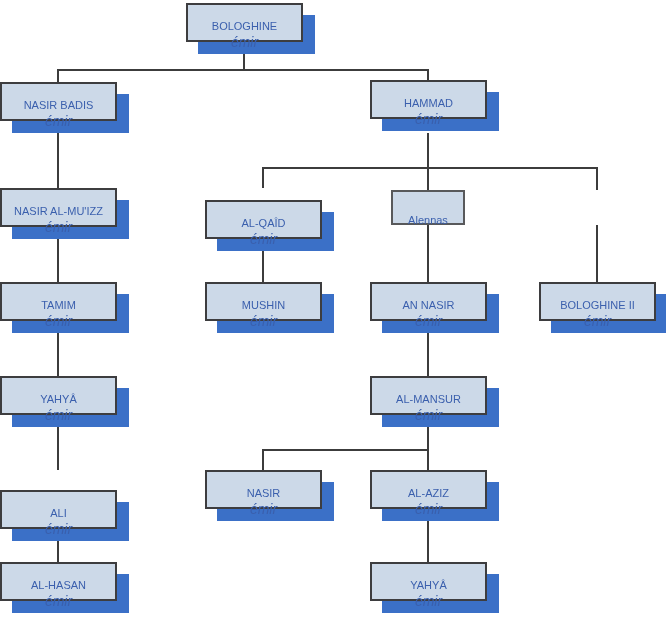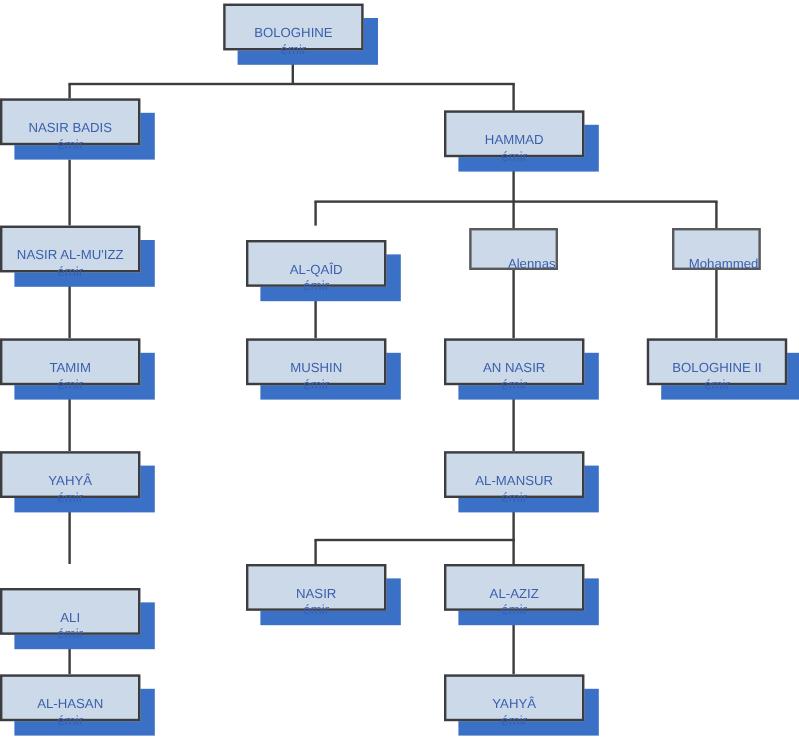--- a/index.html
+++ b/index.html
@@ -10,26 +10,25 @@
   }
   .node{
     position:absolute;width:117px;height:39px;box-sizing:border-box;
     background:var(--box-fill,#ccd9e8);
     border:2px solid var(--box-border,#3d3d3f);
     box-shadow:12px 12px 0 var(--shadow,#3b70c7);
     display:flex;flex-direction:column;align-items:center;justify-content:center;
     color:var(--text,#3a5fad);text-align:center;line-height:1.25;
   }
   .node .name{font-size:11px;white-space:nowrap;margin-top:26px;}
-  .node .title{font-size:11px;}
+  .node .title{font-size:14px;font-style:italic;}
   .node .title:empty{display:none;}
   .node.small{
     width:74px;height:35px;box-shadow:none;
     border:2px solid var(--box-border-small,#58595b);
-    align-items:flex-end;
   }
   .lv{position:absolute;width:2px;background:var(--line,#3c3c3c);}
   .lh{position:absolute;height:2px;background:var(--line,#3c3c3c);}
 </style>
 </head>
 <body>
 
 <div class="canvas">
 
   <div class="lv" style="left:243px;top:42px;height:28px"></div>
@@ -58,39 +57,35 @@
 
   <div class="node" style="left:186px;top:3px">
     <span class="name">BOLOGHINE</span>
     <span class="title">émir</span>
   </div>
 
   <div class="node" style="left:0px;top:82px">
     <span class="name">NASIR BADIS</span>
     <span class="title">émir</span>
   </div>
-  <div class="node" style="left:370px;top:92px">
+  <div class="node" style="left:370px;top:80px">
     <span class="name">HAMMAD</span>
     <span class="title">émir</span>
   </div>
 
   <div class="node" style="left:0px;top:188px">
     <span class="name">NASIR AL-MU'IZZ</span>
     <span class="title">émir</span>
   </div>
   <div class="node" style="left:205px;top:200px">
     <span class="name">AL-QAÎD</span>
     <span class="title">émir</span>
   </div>
   <div class="node small" style="left:391px;top:190px">
     <span class="name">Alennas</span>
-
-  </div>
-  <div class="node small" style="left:560px;top:190px">
-    <span class="name">Mohammed</span>
 
   </div>
 
   <div class="node" style="left:0px;top:282px">
     <span class="name">TAMIM</span>
     <span class="title">émir</span>
   </div>
   <div class="node" style="left:205px;top:282px">
     <span class="name">MUSHIN</span>
     <span class="title">émir</span>

